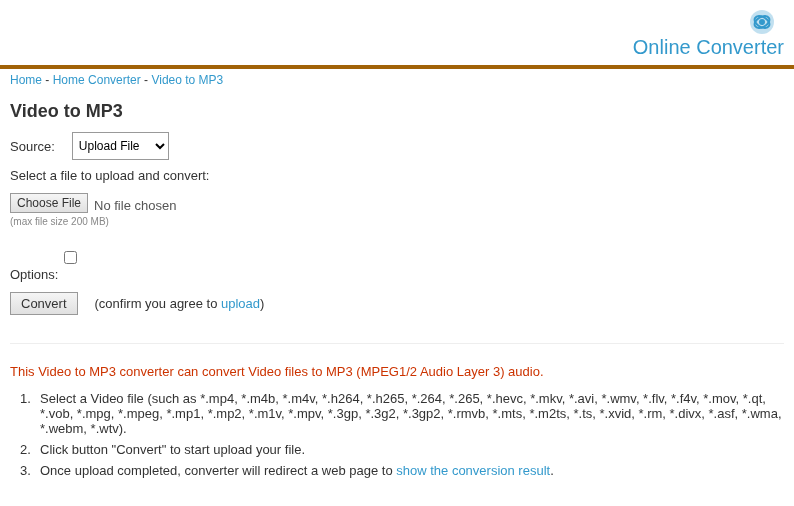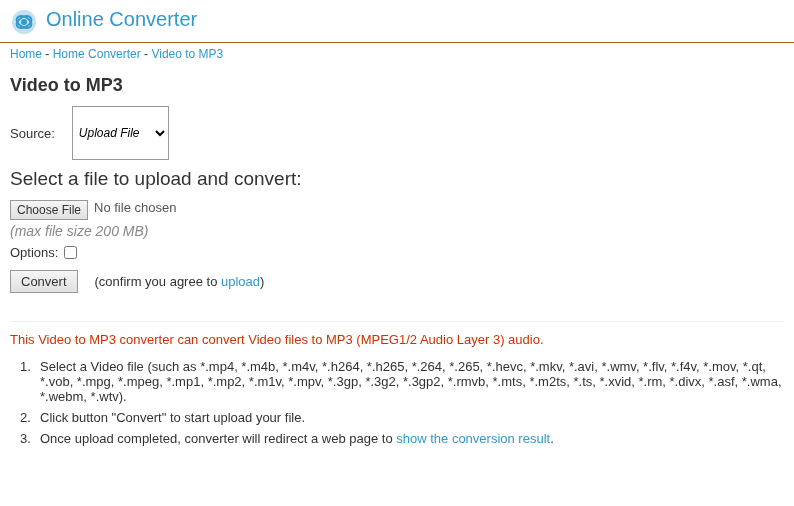--- a/index.html
+++ b/index.html
@@ -5,23 +5,24 @@
     * { margin: 0; padding: 0; box-sizing: border-box; }
     body {
       font-family: Arial, sans-serif;
       font-size: 13px;
       color: #333;
       background: #fff;
       padding: 0;
     }
     .header {
       display: flex;
-      align-items: flex-start;
+      align-items: flex-end;
       padding: 8px 10px 6px 10px;
-      border-bottom: 1px solid #a16207;
+      border-bottom: 4px solid #a16207;
+      flex-direction: column;
     }
     .header-icon {
       width: 28px;
       height: 28px;
       margin-right: 8px;
     }
     .header-title {
       font-size: 20px;
       color: #3399cc;
       font-weight: normal;
@@ -49,63 +50,62 @@
       display: flex;
       align-items: center;
       margin-bottom: 8px;
       font-size: 13px;
     }
     .source-label {
       margin-right: 17px;
     }
     .source-select {
       font-size: 12px;
-      padding: 18px 2px;
+      padding: 5px 2px;
       border: 1px solid #999;
       background: #fff;
       cursor: pointer;
-      font-style: italic;
     }
     .select-file-label {
-      font-size: 19px;
+      font-size: 13px;
       margin-bottom: 5px;
     }
     .file-row {
       display: flex;
-      align-items: flex-start;
+      align-items: flex-end;
       margin-bottom: 3px;
       margin-top: 10px;
     }
     .choose-file-btn {
       font-size: 12px;
       padding: 2px 6px;
       border: 1px solid #999;
       background: linear-gradient(to bottom, #f5f5f5, #e0e0e0);
       cursor: pointer;
       margin-right: 6px;
       color: #333;
     }
     .no-file-text {
       font-size: 13px;
       color: #555;
     }
     .max-file-size {
-      font-size: 14px;
+      font-size: 10px;
       color: #888;
       margin-bottom: 6px;
-      font-style: italic;
     }
     .options-row {
       display: flex;
       align-items: center;
       margin-bottom: 10px;
       font-size: 13px;
     }
     .options-label {
       margin-right: 6px;
+      margin-top: 34px;
     }
     .options-checkbox {
       cursor: pointer;
     }
     .convert-row {
       display: flex;
       align-items: center;
       margin-bottom: 10px;
     }
     .convert-btn {
@@ -120,21 +120,21 @@
     .confirm-text {
       font-size: 13px;
       color: #333;
     }
     .confirm-text a {
       color: #3399cc;
       text-decoration: none;
     }
     .description-section {
       margin-top: 28px;
-      padding-top: 10px;
+      padding-top: 20px;
       border-top: 1px solid #eee;
     }
     .description-text {
       font-size: 13px;
       color: #cc3300;
       margin-bottom: 12px;
     }
     .how-to-label {
       font-size: 13px;
       color: #3399cc;

